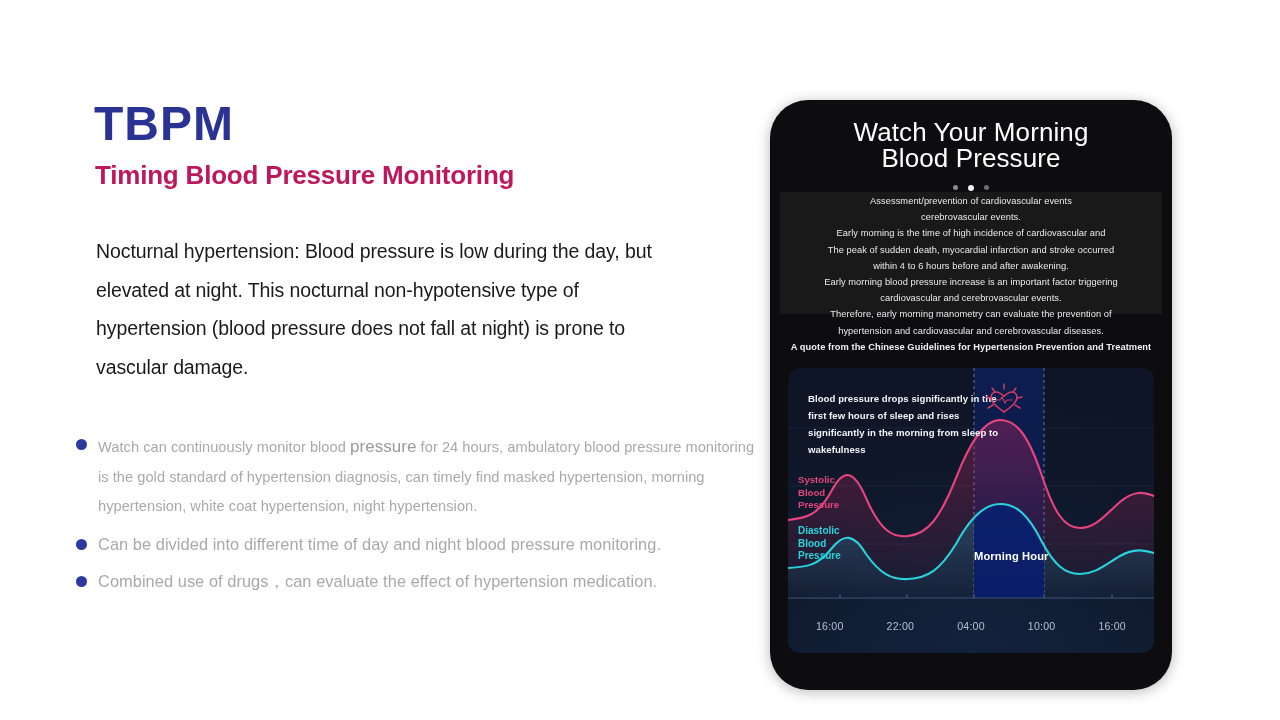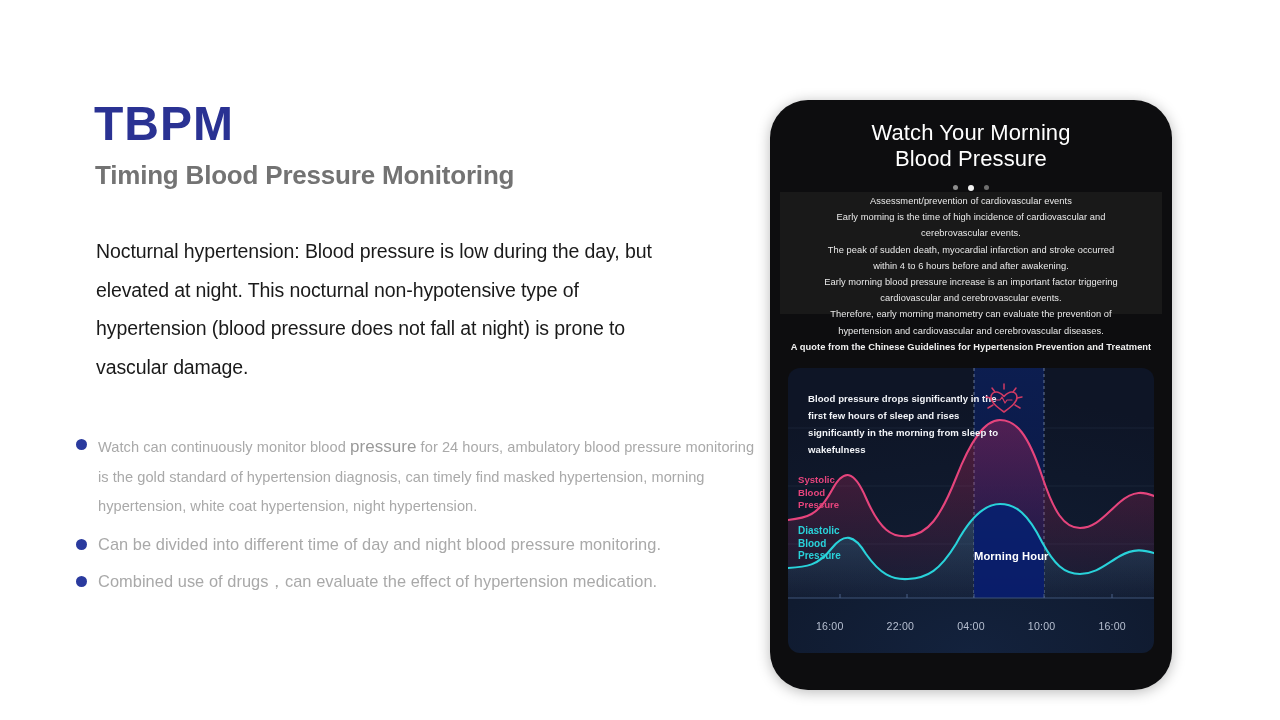--- a/index.html
+++ b/index.html
@@ -14,21 +14,21 @@
   
   .left-col { position: absolute; left: 0; top: 0; width: 770px; height: 720px; }
 
   .brand-title {
     position: absolute; left: 94px; top: 99px;
     font-size: 48px; font-weight: bold;
     color: #2a3293; letter-spacing: 1px; line-height: 1.05;
   }
   .brand-sub {
     position: absolute; left: 95px; top: 160px;
-    font-size: 26px; font-weight: bold; color: #737373;
+    font-size: 26px; font-weight: bold; color: #be185d;
     letter-spacing: -0.2px;
     text-align: right;
   }
 
   .intro-para {
     position: absolute; left: 96px; top: 232px; width: 570px;
     font-size: 19.5px; color: #1a1a1a; line-height: 38.5px;
     letter-spacing: -0.1px;
   }
 
@@ -58,21 +58,21 @@
     background: #0d0d0f;
     border-radius: 38px;
     overflow: hidden;
     box-shadow: 0 2px 14px rgba(0,0,0,0.28);
   }
   .device-screen { position: relative; width: 100%; height: 100%; }
 
   .dev-title {
     position: absolute; left: 0; top: 20px; width: 100%;
     text-align: center; color: #ffffff;
-    font-size: 22px; line-height: 25.5px; font-weight: 400;
+    font-size: 26px; line-height: 25.5px; font-weight: 400;
     letter-spacing: 0.1px;
   }
   .dots { position: absolute; left: 0; top: 78px; width: 100%; text-align: center; }
   .dot { display: inline-block; width: 5px; height: 5px; border-radius: 50%; margin: 0 3px; vertical-align: middle; }
   .dot.d1 { background: #8d8d8d; }
   .dot.d2 { background: #f2f2f2; width: 6px; height: 6px; }
   .dot.d3 { background: #6e6e6e; }
 
   .info-panel {
     position: absolute; left: 10px; top: 92px; width: 382px; height: 122px;
@@ -173,22 +173,22 @@
 
       <div class="dots">
         <span class="dot d1"></span>
         <span class="dot d2"></span>
         <span class="dot d3"></span>
       </div>
 
       <div class="info-panel"></div>
       <div class="info-lines">
         <div>Assessment/prevention of cardiovascular events</div>
+        <div>cerebrovascular events.</div>
         <div>Early morning is the time of high incidence of cardiovascular and</div>
-        <div>cerebrovascular events.</div>
         <div>The peak of sudden death, myocardial infarction and stroke occurred</div>
         <div>within 4 to 6 hours before and after awakening.</div>
         <div>Early morning blood pressure increase is an important factor triggering</div>
         <div>cardiovascular and cerebrovascular events.</div>
         <div>Therefore, early morning manometry can evaluate the prevention of</div>
         <div>hypertension and cardiovascular and cerebrovascular diseases.</div>
         <div class="l-quote">A quote from the Chinese Guidelines for Hypertension Prevention and Treatment</div>
       </div>
 
       <div class="chart-card">

